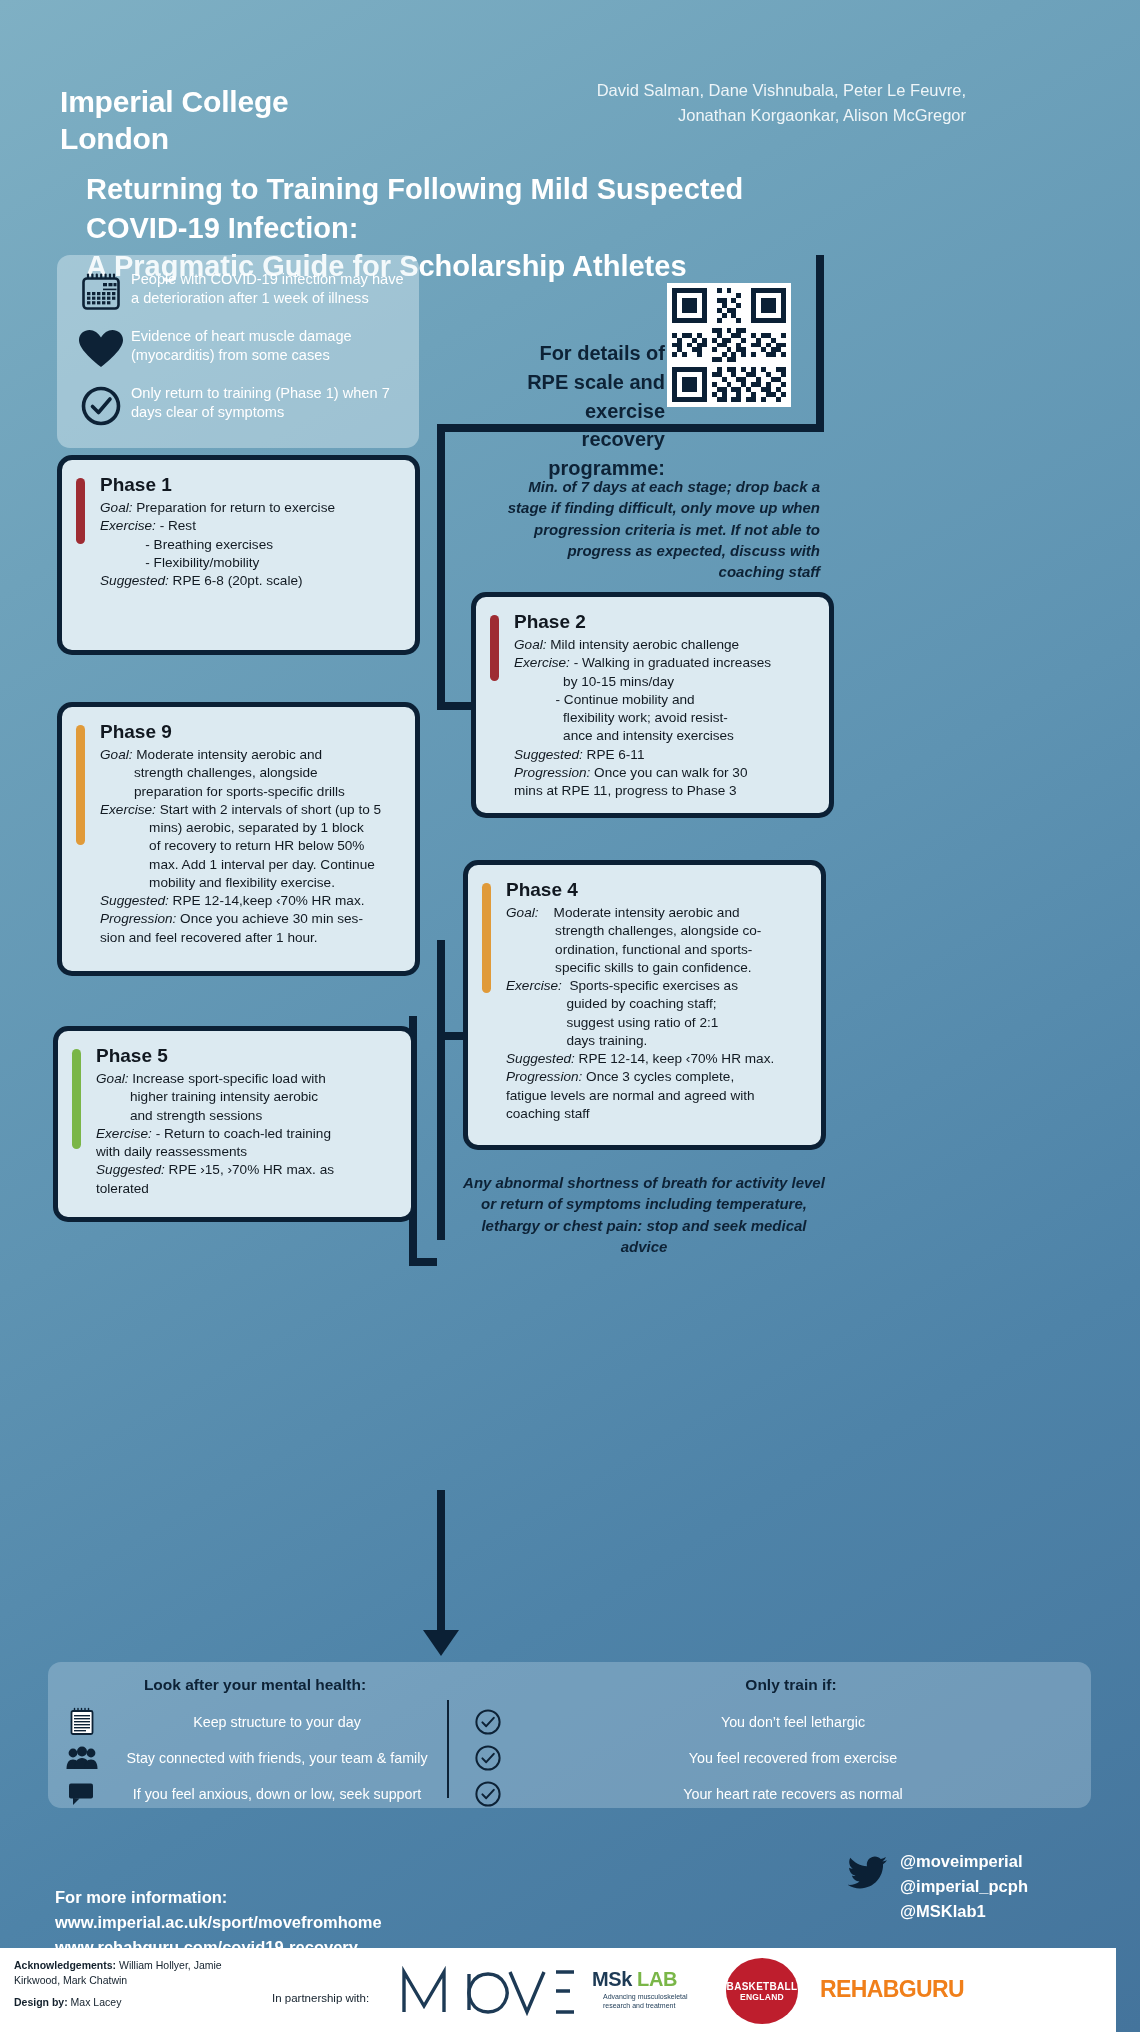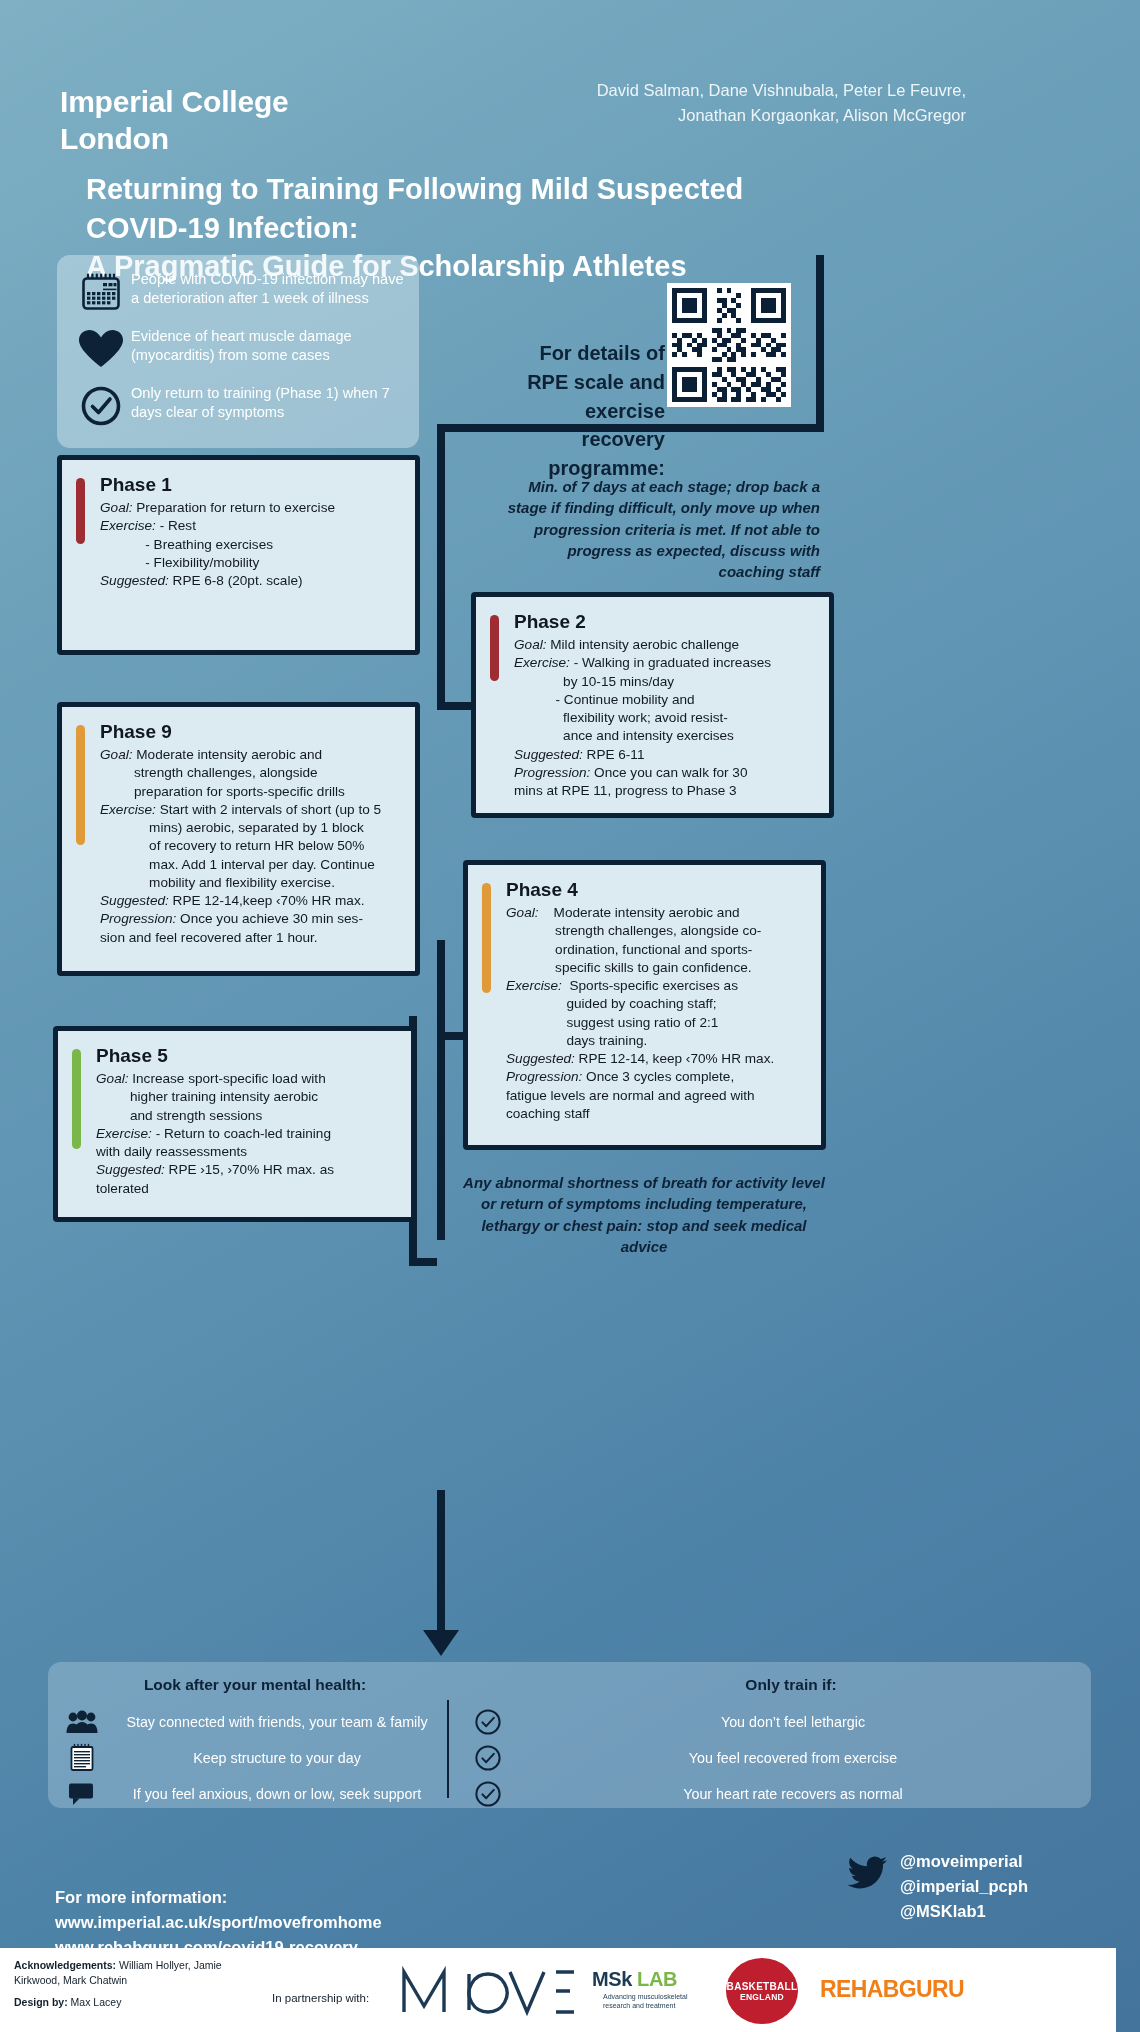--- a/index.html
+++ b/index.html
@@ -61,21 +61,21 @@
     background: #ffffff; padding: 0;
   }
   #qrbox canvas, #qrbox svg { display: block; }
   
   .conn { position: absolute; background: #0b2035; }
   
   .card {
     position: absolute;
     background: #dceaf1;
     border: 5px solid #0b2035;
-    border-radius: 4px;
+    border-radius: 15px;
   }
   .card .accent {
     position: absolute; left: 14px; top: 18px; width: 9px;
     border-radius: 5px;
   }
   .card h3 {
     font-size: 19px; color: #111820; font-weight: bold;
     margin: 0 0 3px 0;
   }
   .card .body { font-size: 13.6px; color: #121a22; line-height: 1.27; }
@@ -467,33 +467,20 @@
     </div>
   </div>
 
   <div class="note center" style="left:460px; top:1172px; width:368px;">Any abnormal shortness of breath for activity level or return of symptoms including temperature, lethargy or chest pain: stop and seek medical advice</div>
 
   <div id="bottom">
     <div class="col" style="left:12px; width:390px;">
       <h4>Look after your mental health:</h4>
       <div class="row">
         <div class="ic">
-          <svg width="32" height="24" viewBox="0 0 32 24" fill="#0d2236">
-            <circle cx="7" cy="7" r="4.4"></circle>
-              <path d="M0.5 23 C0.5 16.5, 3 13.5, 7 13.5 C11 13.5, 13.5 16.5, 13.5 23 Z"></path>
-            <circle cx="16" cy="5.5" r="5"></circle>
-              <path d="M8.5 23 C8.5 15.5, 11.5 12, 16 12 C20.5 12, 23.5 15.5, 23.5 23 Z"></path>
-            <circle cx="25" cy="7" r="4.4"></circle>
-              <path d="M18.5 23 C18.5 16.5, 21 13.5, 25 13.5 C29 13.5, 31.5 16.5, 31.5 23 Z"></path>
-          </svg>
-        </div>
-        <div class="tx">Stay connected with friends, your team &amp; family</div>
-      </div>
-      <div class="row">
-        <div class="ic">
           <svg width="26" height="30" viewBox="0 0 26 30">
             <rect x="2.5" y="4" width="21" height="23" rx="1.5" stroke="#0d2236" stroke-width="1.8" fill="#ffffff"></rect>
             <g stroke="#0d2236" stroke-width="1.4" stroke-linecap="round">
               <path d="M5.5 4 V1.5"></path>
                 <path d="M9 4 V1.5"></path>
                 <path d="M12.5 4 V1.5"></path>
                 <path d="M16 4 V1.5"></path>
                 <path d="M19.5 4 V1.5"></path>
             </g>
             <g fill="#0d2236">
@@ -503,20 +490,33 @@
                 <rect x="5" y="17" width="16" height="1.4"></rect>
               <rect x="5" y="20" width="16" height="1.4"></rect>
                 <rect x="5" y="23" width="12" height="1.4"></rect>
             </g>
           </svg>
         </div>
         <div class="tx">Keep structure to your day</div>
       </div>
       <div class="row">
         <div class="ic">
+          <svg width="32" height="24" viewBox="0 0 32 24" fill="#0d2236">
+            <circle cx="7" cy="7" r="4.4"></circle>
+              <path d="M0.5 23 C0.5 16.5, 3 13.5, 7 13.5 C11 13.5, 13.5 16.5, 13.5 23 Z"></path>
+            <circle cx="16" cy="5.5" r="5"></circle>
+              <path d="M8.5 23 C8.5 15.5, 11.5 12, 16 12 C20.5 12, 23.5 15.5, 23.5 23 Z"></path>
+            <circle cx="25" cy="7" r="4.4"></circle>
+              <path d="M18.5 23 C18.5 16.5, 21 13.5, 25 13.5 C29 13.5, 31.5 16.5, 31.5 23 Z"></path>
+          </svg>
+        </div>
+        <div class="tx">Stay connected with friends, your team &amp; family</div>
+      </div>
+      <div class="row">
+        <div class="ic">
           <svg width="28" height="24" viewBox="0 0 28 24" fill="#0d2236">
             <rect x="1" y="1.5" width="24" height="15" rx="2"></rect>
             <path d="M5 16 L5 23 L11.5 16.5 Z"></path>
           </svg>
         </div>
         <div class="tx">If you feel anxious, down or low, seek support</div>
       </div>
     </div>
 
     <div class="col" style="left:418px; width:610px;">

